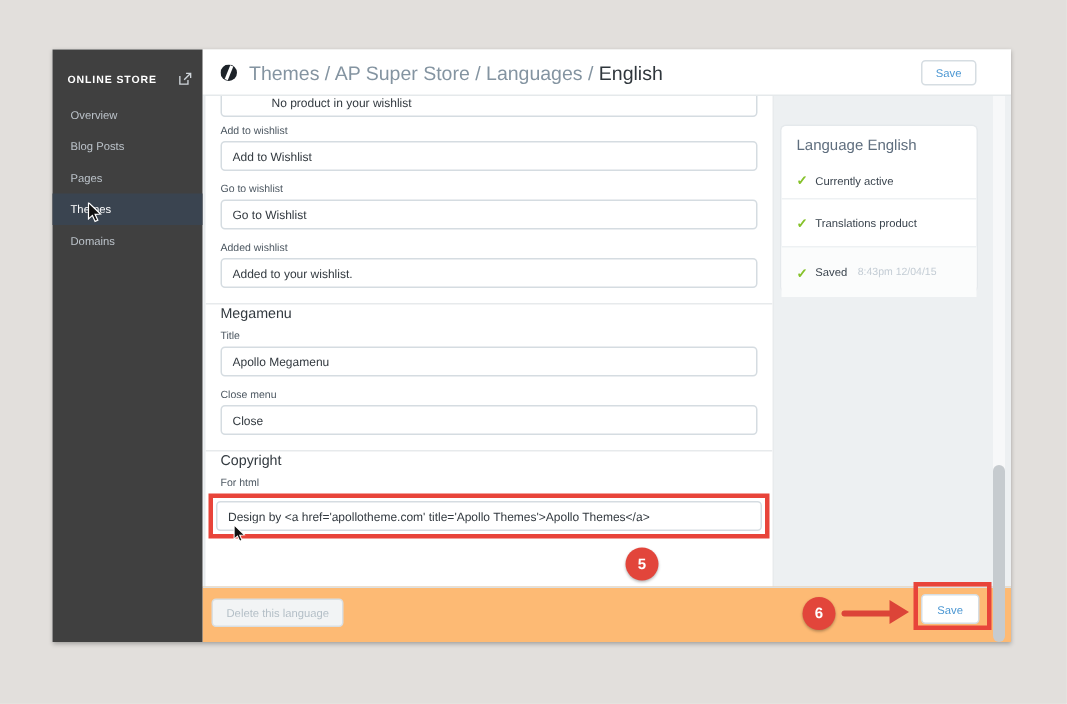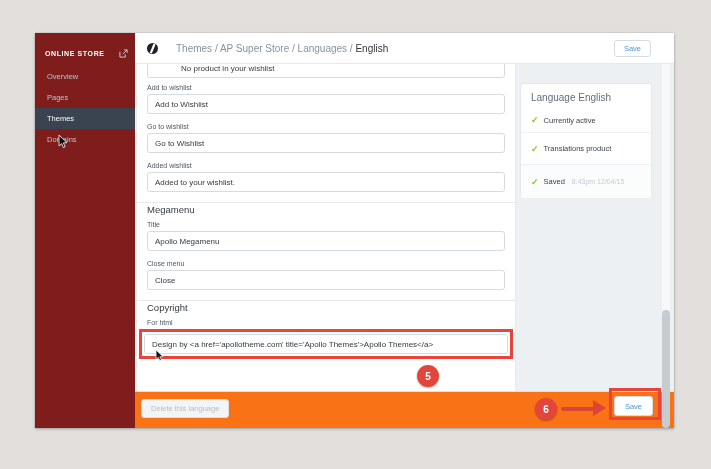--- a/index.html
+++ b/index.html
@@ -1,32 +1,32 @@
 <!DOCTYPE html>
 <html><head>
 <meta charset="utf-8">
 <style>
   html,body{margin:0;padding:0;background:#e2dfdc;font-family:"Liberation Sans",sans-serif;}
   .canvas{position:relative;width:711px;height:469px;background:#e2dfdc;overflow:hidden;}
   .window{position:absolute;left:35px;top:33px;width:639px;height:395px;background:#ffffff;
           box-shadow:0 1px 3px rgba(0,0,0,.28),0 0 1px rgba(0,0,0,.2);}
 
   
-  .sidebar{position:absolute;left:0;top:0;width:100px;height:100%;background:#7f1d1d;z-index:7;}
+  .sidebar{position:absolute;left:0;top:0;width:100px;height:100%;background:#404040;z-index:7;}
   .sb-head{position:absolute;left:10px;right:7px;top:11px;display:flex;justify-content:space-between;align-items:center;}
   .sb-title{color:#ffffff;font-size:7px;font-weight:bold;letter-spacing:.6px;}
   .sb-items{position:absolute;top:33px;left:0;right:0;}
   .sb-item{height:21px;line-height:21px;padding-left:12px;font-size:7.5px;color:#bcc3ca;cursor:pointer;}
   .sb-item.active{background:#3a4450;color:#ffffff;}
 
   
   .topbar{position:absolute;left:100px;top:0;right:0;height:30px;background:#ffffff;
           border-bottom:1px solid #e5e9eb;display:flex;align-items:center;z-index:5;}
   .logo{margin-left:12px;width:11px;height:11px;flex:0 0 auto;}
-  .crumbs{margin-left:18px;font-size:10px;color:#8494a1;white-space:nowrap;}
+  .crumbs{margin-left:8px;font-size:13px;color:#8494a1;white-space:nowrap;}
   .crumbs .cur{color:#2f363c;}
   .btn{background:#ffffff;border:1px solid #d6dde2;border-radius:3px;color:#4a96d2;
        font-size:7.5px;font-family:"Liberation Sans",sans-serif;cursor:pointer;}
   .top-save{position:absolute;right:23px;top:7px;height:17px;padding:0 9px;}
 
   
   .content{position:absolute;left:100px;top:30px;right:0;bottom:0;background:#edf0f2;}
 
   .panel{position:absolute;left:102px;top:30px;width:378px;height:329px;background:#ffffff;
          overflow:hidden;box-shadow:0 0 0 1px #e8ebed;padding:0 10px;box-sizing:border-box;z-index:2;}
@@ -44,21 +44,21 @@
           box-shadow:0 0 0 1px #e5e9ec;z-index:2;}
   .status-title{height:20px;padding:8px 10px 0;font-size:10px;color:#5f6e7e;}
   .srow{display:flex;align-items:center;gap:5px;padding:0 10px;font-size:7.5px;color:#39434d;box-sizing:border-box;}
   .srow .chk{color:#86c22b;font-size:9px;font-weight:bold;}
   .r1{height:24px;margin-top:-4px;}
   .r2{height:32px;border-top:1px solid #eef1f3;}
   .r3{height:34px;border-top:1px solid #eef1f3;background:#fbfcfc;}
   .stamp{color:#c3ccd4;font-size:7px;margin-left:2px;}
 
   
-  .footer{position:absolute;left:100px;right:0;bottom:0;height:36px;background:#f97316;border-top:1px solid #dce1e4;z-index:4;}
+  .footer{position:absolute;left:100px;right:0;bottom:0;height:36px;background:#fdba74;border-top:1px solid #dce1e4;z-index:4;}
   .del-btn{position:absolute;left:6px;top:7px;height:19px;padding:0 9px;font-size:7.5px;color:#b4bfc7;
            background:#f2f4f5;border:1px solid #d9dfe3;border-radius:3px;cursor:pointer;font-family:"Liberation Sans",sans-serif;}
   .bot-save{position:absolute;right:21px;top:4px;height:20px;padding:0 10px;}
 
   
   .scroll-track{position:absolute;right:4px;top:30px;bottom:2px;width:8px;background:#f7f8f9;z-index:3;}
   .scroll-thumb{position:absolute;right:4px;top:277px;width:8px;height:118px;background:#c6cbcf;border-radius:4px;z-index:4;}
 
   
   .ann-circle{position:absolute;width:22px;height:22px;border-radius:50%;background:#e2453b;color:#ffffff;
@@ -86,20 +86,21 @@
         <span class="sb-title">ONLINE STORE</span>
         <span>
           <svg width="9" height="9" viewBox="0 0 10 10">
             <path d="M1,3 L1,9 L7,9 L7,6" stroke="#cfd5da" stroke-width="1" fill="none"></path>
             <path d="M4.2,5.8 L9,1 M5.6,1 L9,1 L9,4.4" stroke="#cfd5da" stroke-width="1" fill="none"></path>
           </svg>
         </span>
       </div>
       <div class="sb-items">
         <div class="sb-item">Overview</div>
+        <div class="sb-item">Blog Posts</div>
         <div class="sb-item">Pages</div>
         <div class="sb-item active">Themes</div>
         <div class="sb-item">Domains</div>
       </div>
 
       <svg class="cursor cur-themes" width="10" height="14" viewBox="0 0 10 14">
         <path d="M1,0 L1,11 L3.6,8.6 L5.4,12.6 L7.2,11.8 L5.4,7.9 L9,7.7 Z" fill="#111111" stroke="#ffffff" stroke-width="0.8"></path>
       </svg>
     </div>
 

